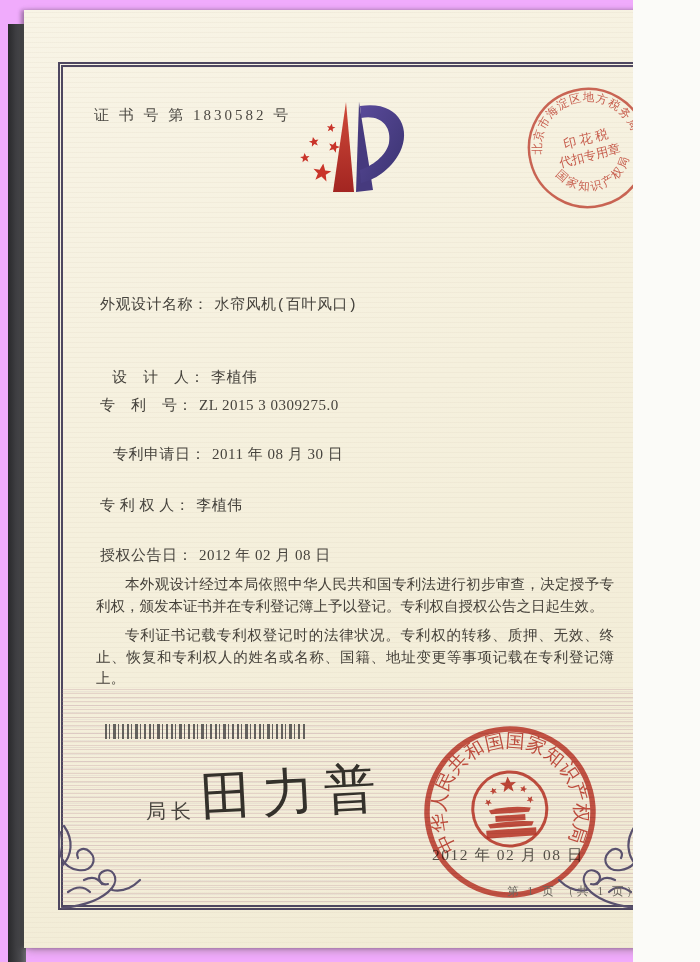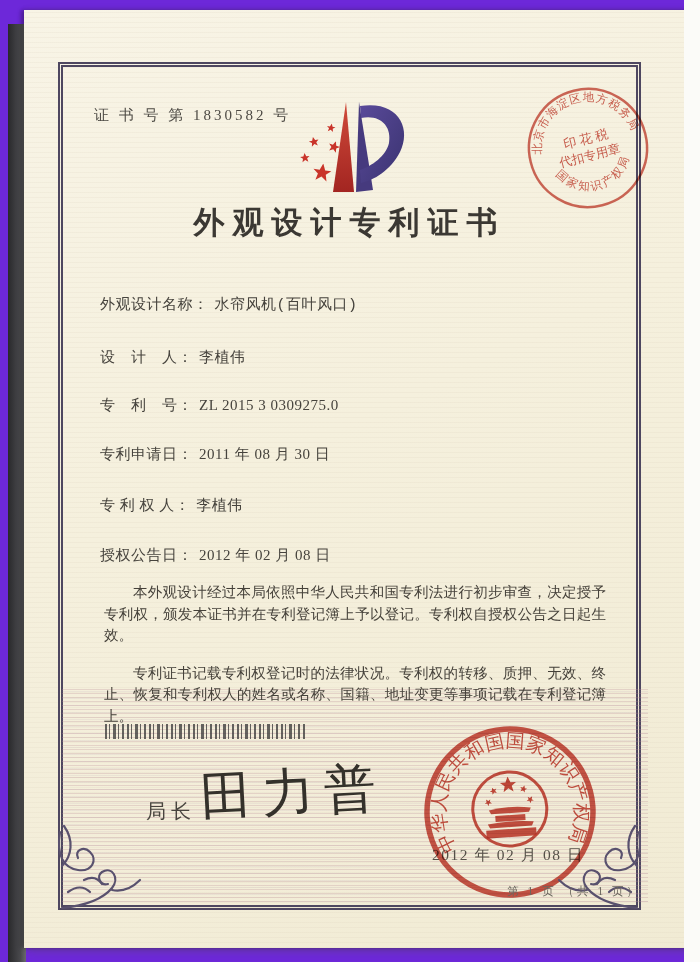--- a/index.html
+++ b/index.html
@@ -2,21 +2,21 @@
 <html><head>
 <meta charset="utf-8">
 <style>
   html,body{margin:0;padding:0;}
   body{
     width:700px;height:962px;
     background:#fbfbf8;
     font-family:"Liberation Serif","DejaVu Serif",serif;
     overflow:hidden;
   }
-  .stage{position:relative;width:684px;height:962px;background:#6d28d9;overflow:hidden;}
+  .stage{position:relative;width:633px;height:962px;background:#f0abfc;overflow:hidden;}
   
   .spine{position:absolute;left:8px;top:24px;width:18px;height:938px;
     background:linear-gradient(90deg,#29292b,#4a4a4e 70%,#6a6a6e);}
   
   .paper{position:absolute;left:24px;top:10px;width:672px;height:938px;
     background:linear-gradient(155deg,#f8f4e6 0%,#f5f0dd 45%,#f1ebd4 100%);
     box-shadow:-3px 0 4px rgba(0,0,0,.30),3px 3px 8px rgba(90,85,70,.35);}
   .paper::before{content:'';position:absolute;inset:0;pointer-events:none;
     background:repeating-linear-gradient(0deg,rgba(210,196,176,.14) 0 1px,rgba(255,255,255,0) 1px 5px);}
   
@@ -28,24 +28,24 @@
       repeating-linear-gradient(0deg,rgba(186,138,150,.28) 0 1px,rgba(255,255,255,0) 1px 4px),
       repeating-linear-gradient(0deg,rgba(150,120,160,.10) 0 1px,rgba(255,255,255,0) 1px 7px);}
   .cert-number{position:absolute;left:70px;top:96px;font-size:15px;letter-spacing:3px;color:#4d4a44;}
   .logo{position:absolute;left:266px;top:85px;width:150px;height:115px;}
   .stamp-tax{position:absolute;left:496px;top:70px;width:136px;height:136px;
     mix-blend-mode:multiply;opacity:.92;}
   .title{position:absolute;left:34px;top:192px;width:583px;text-align:center;
     font-size:31px;font-weight:700;letter-spacing:8px;color:#3b3833;}
   .field{position:absolute;left:76px;font-size:15px;color:#46433d;letter-spacing:.5px;white-space:nowrap;}
   .field .val{margin-left:6px;}
-  .f1{top:285px;font-family:Liberation Mono, monospace;} .f2{top:338px;} .f3{top:386px;} .f4{top:435px;} .f5{top:486px;} .f6{top:536px;}
+  .f1{top:285px;font-family:Liberation Mono, monospace;} .f2{top:358px;margin-left:12px;} .f3{top:386px;} .f4{top:435px;margin-left:13px;} .f5{top:486px;} .f6{top:536px;}
   .body-text{position:absolute;left:64px;top:556px;width:534px;
     font-size:14.5px;line-height:21.5px;color:#45413a;text-align:justify;}
-  .body-text p{margin:16px;text-indent:2em;}
+  .body-text p{margin:8px;text-indent:2em;}
   .barcode{position:absolute;left:81px;top:714px;width:200px;height:15px;opacity:.78;
     background:repeating-linear-gradient(90deg,
       #3c3c3c 0 2px,transparent 2px 4px,
       #3c3c3c 4px 5px,transparent 5px 8px,
       #3c3c3c 8px 11px,transparent 11px 13px,
       #3c3c3c 13px 14px,transparent 14px 17px,
       #3c3c3c 17px 19px,transparent 19px 22px);}
   .sig-role{position:absolute;left:122px;top:788px;font-size:20px;letter-spacing:5px;color:#49453f;}
   .sig-name{position:absolute;left:176px;top:748px;font-size:52px;letter-spacing:10px;
     color:#34312b;transform:rotate(-3deg);font-weight:500;}
@@ -107,21 +107,20 @@
           <textPath href="#taxTop" startOffset="50%" text-anchor="middle">北京市海淀区地方税务局</textPath>
         </text>
         <text font-size="11.5" letter-spacing="2">
           <textPath href="#taxBot" startOffset="50%" text-anchor="middle">国家知识产权局</textPath>
         </text>
         <text x="68" y="63" font-size="13" text-anchor="middle">印 花 税</text>
         <text x="68" y="80" font-size="12.5" text-anchor="middle">代扣专用章</text>
       </g>
     </svg>
 
-    <div class="title">外观设计专利证书</div>
 
     <div class="field f1">
       <span>外观设计名称：</span><span class="val">水帘风机(百叶风口)</span>
     </div>
     <div class="field f2">
       <span>设　计　人：</span><span class="val">李植伟</span>
     </div>
     <div class="field f3">
       <span>专　利　号：</span><span class="val">ZL 2015 3 0309275.0</span>
     </div>

